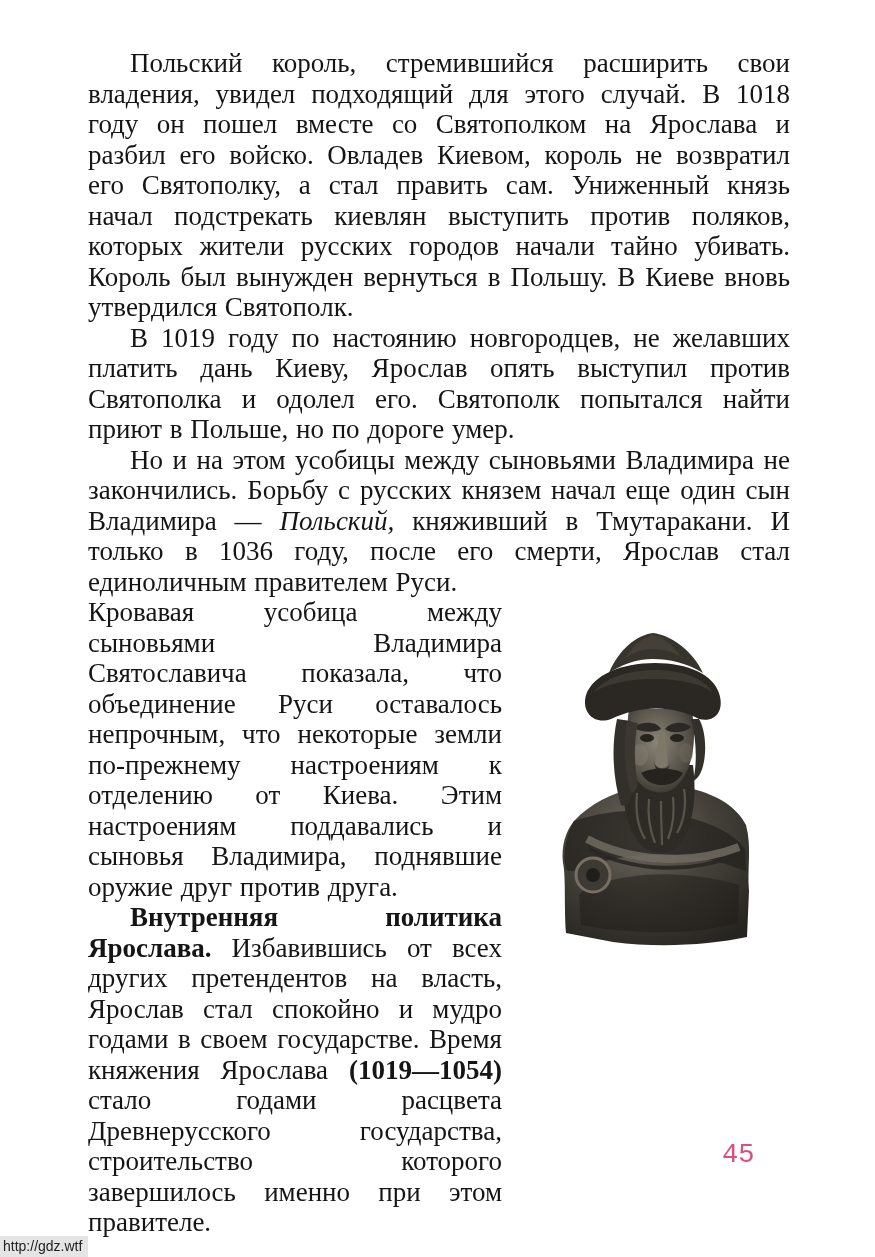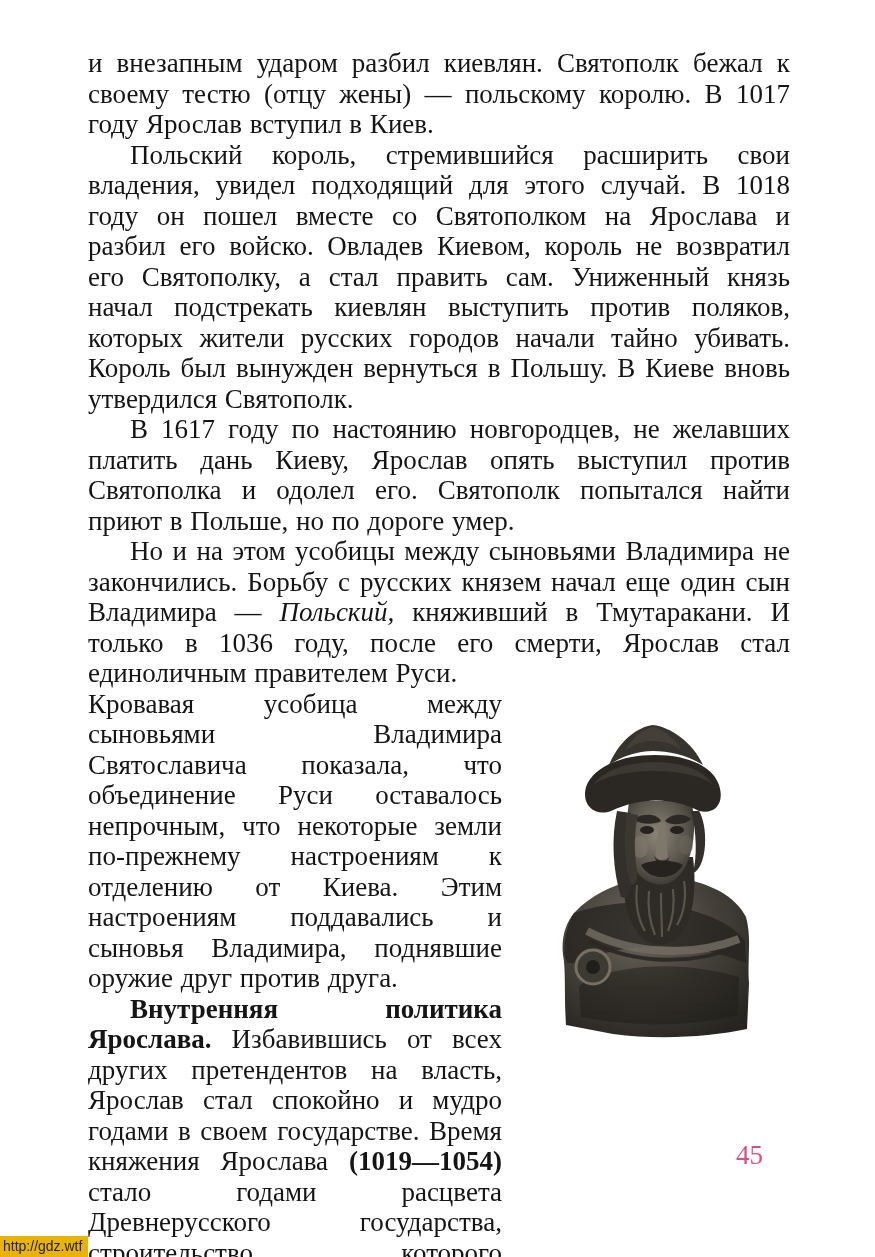--- a/index.html
+++ b/index.html
@@ -37,45 +37,43 @@
     line-height: 29px;
     text-align: justify;
     margin-top: 16px;
     color: #1b1b1b;
     width: 232px;
   }
 
   .page-number {
     position: absolute;
     top: 1140px; left: 722px;
-    font-family: Liberation Serif, serif;
+    font-family: Liberation Mono, monospace;
     font-size: 27px;
     font-weight: 400;
-    margin-left: 14px;
   }
 
   .watermark {
     position: absolute;
     left: 0; bottom: 0;
     display: inline-block;
     font-family: "Liberation Sans", sans-serif;
     font-size: 14px;
     padding: 2px 6px 3px 3px;
     color: #222222;
   }
 </style>
 </head>
 <body>
 
 <div class="page">
 
   <div class="full-text">
-      <p class="para"><span>и внезапным ударом разбил киевлян. Святополк бежал к своему тестю (отцу жены) — польскому королю. В 1017 году Ярослав вступил в Киев.</span></p>
       <p class="para indent"><span>Польский король, стремившийся расширить свои владения, увидел подходящий для этого случай. В 1018 году он пошел вместе со Святополком на Ярослава и разбил его войско. Овладев Киевом, король не возвратил его Святополку, а стал править сам. Униженный князь начал подстрекать киевлян выступить против поляков, которых жители русских городов начали тайно убивать. Король был вынужден вернуться в Польшу. В Киеве вновь утвердился Святополк.</span></p>
-      <p class="para indent"><span>В 1617 году по настоянию новгородцев, не желавших платить дань Киеву, Ярослав опять выступил против Святополка и одолел его. Святополк попытался найти приют в Польше, но по дороге умер.</span></p>
+      <p class="para indent"><span>В 1019 году по настоянию новгородцев, не желавших платить дань Киеву, Ярослав опять выступил против Святополка и одолел его. Святополк попытался найти приют в Польше, но по дороге умер.</span></p>
       <p class="para indent"><span>Но и на этом усобицы между сыновьями Владимира не закончились. Борьбу с русских князем начал еще один сын Владимира — </span><span class="i">Польский,</span><span> княживший в Тмутаракани. И только в 1036 году, после его смерти, Ярослав стал единоличным правителем Руси.</span></p>
     </div>
 
   <div class="columns">
     <div class="col-left">
         <p class="para"><span>Кровавая усобица между сыновьями Владимира Святославича показала, что объединение Руси оставалось непрочным, что некоторые земли по-прежнему настроениям к отделению от Киева. Этим настроениям поддавались и сыновья Владимира, поднявшие оружие друг против друга.</span></p>
         <p class="para indent"><span class="b">Внутренняя политика Ярослава.</span><span> Избавившись от всех других претендентов на власть, Ярослав стал спокойно и мудро годами в своем государстве. Время княжения Ярослава </span><span class="b">(1019—1054)</span><span> стало годами расцвета Древнерусского государства, строительство которого завершилось именно при этом правителе.</span></p>
       </div>
 
     <div class="col-right">
@@ -141,15 +139,15 @@
 
           <path fill="#37332d" d="M68,50 C78,26 96,12 112,10 C130,12 152,28 162,50 C146,40 128,36 112,36 C95,36 80,42 68,50 Z"></path>
           <path fill="#514b42" opacity="0.5" d="M84,36 C92,22 102,14 112,12 C122,14 132,22 140,34 C130,28 120,26 111,26 C101,26 91,30 84,36 Z"></path>
         </svg>
       </figure>
     </div>
   </div>
 
   <div class="page-number" style="color: rgb(220, 78, 124);">45</div>
 
-  <div class="watermark" style="background: #eab308;">http://gdz.wtf</div>
+  <div class="watermark" style="background: #e5e5e5;">http://gdz.wtf</div>
 
 </div>
 
 </body></html>

